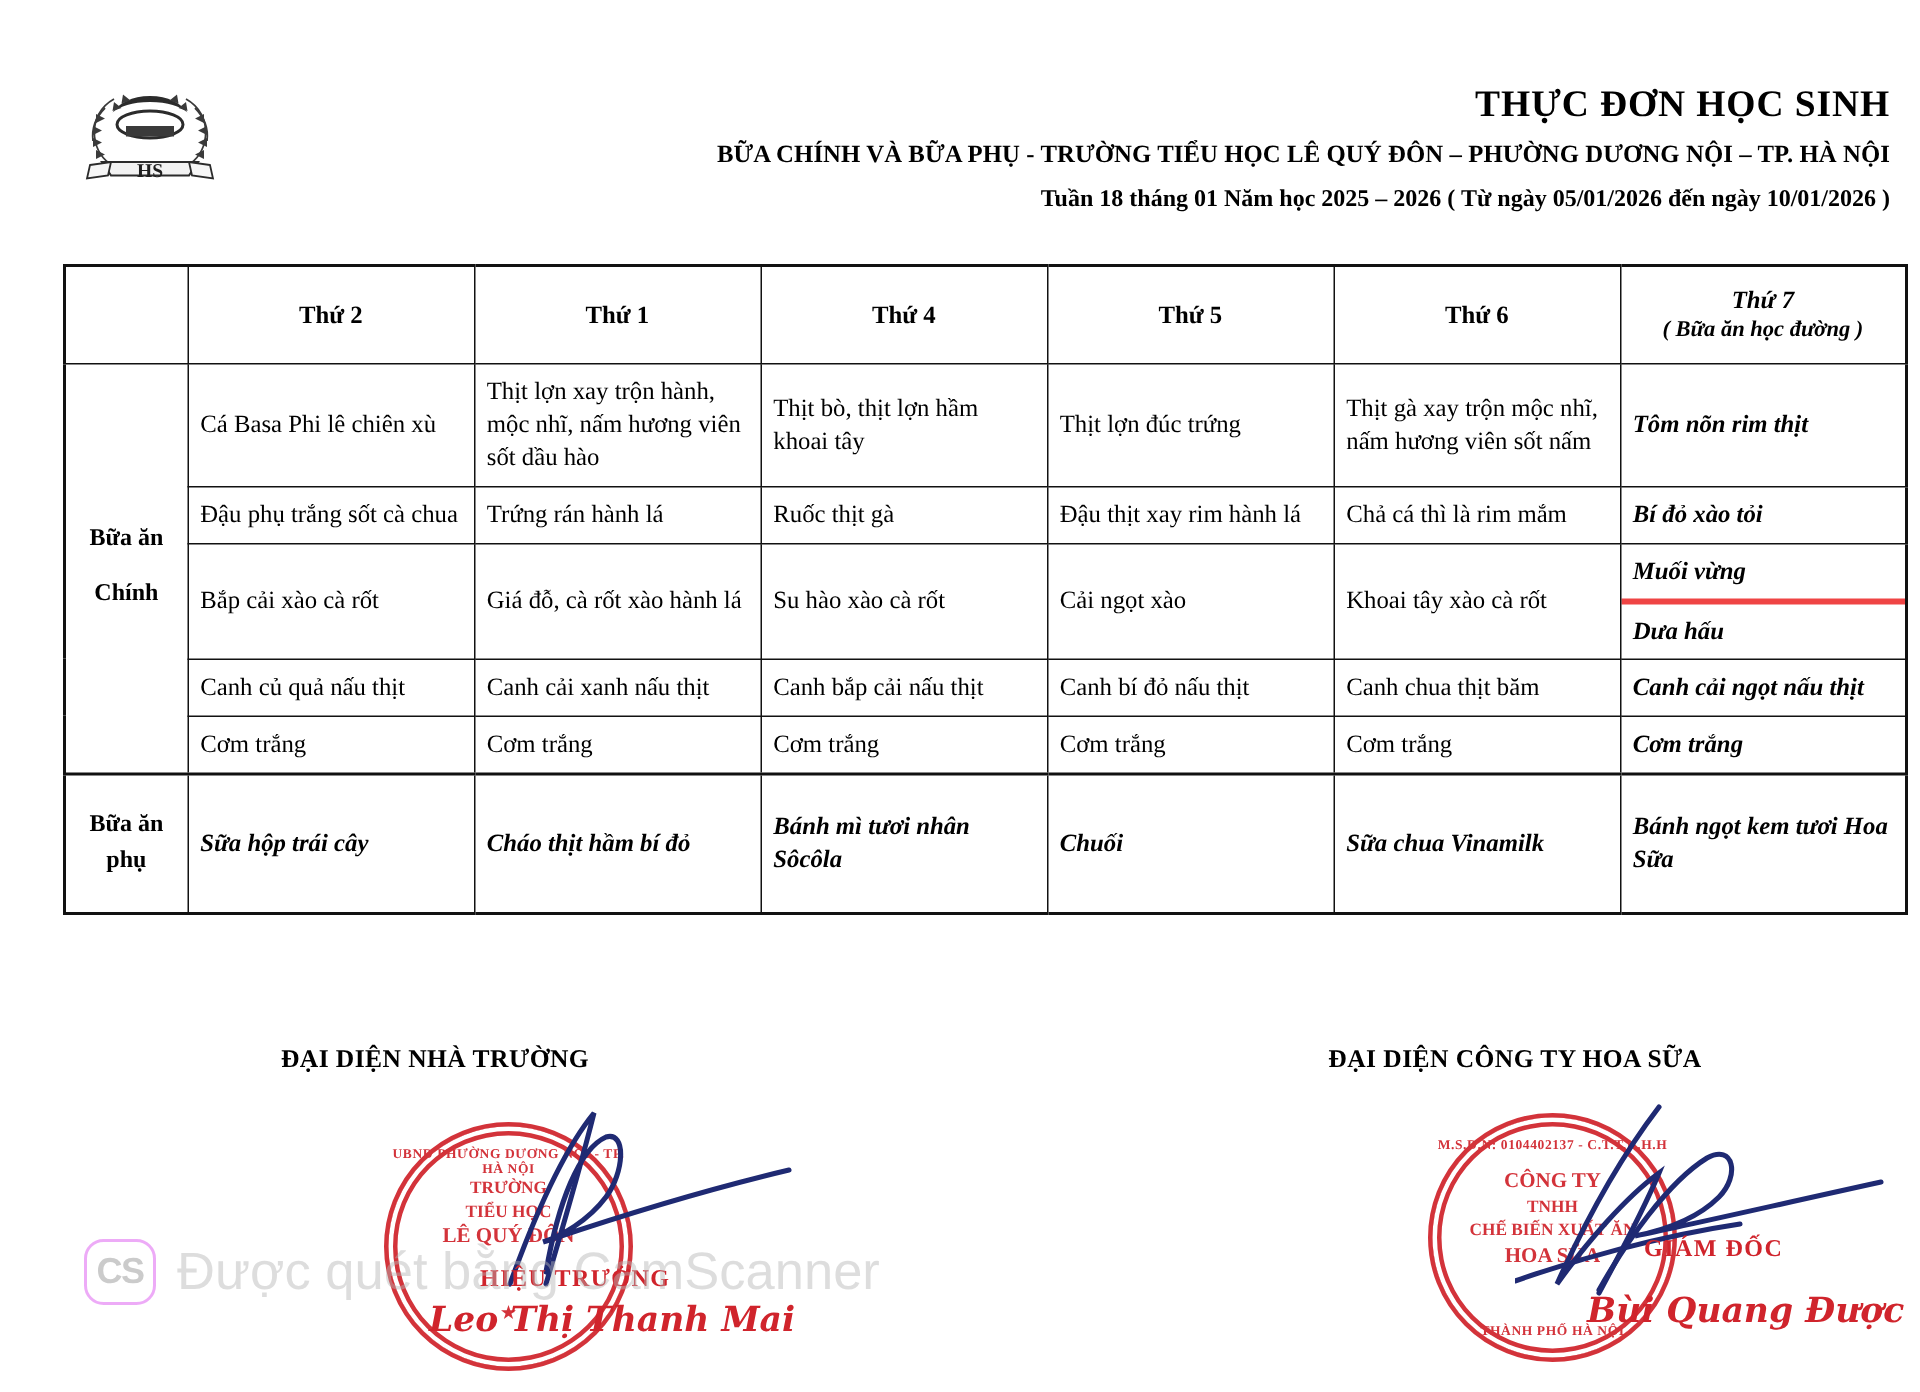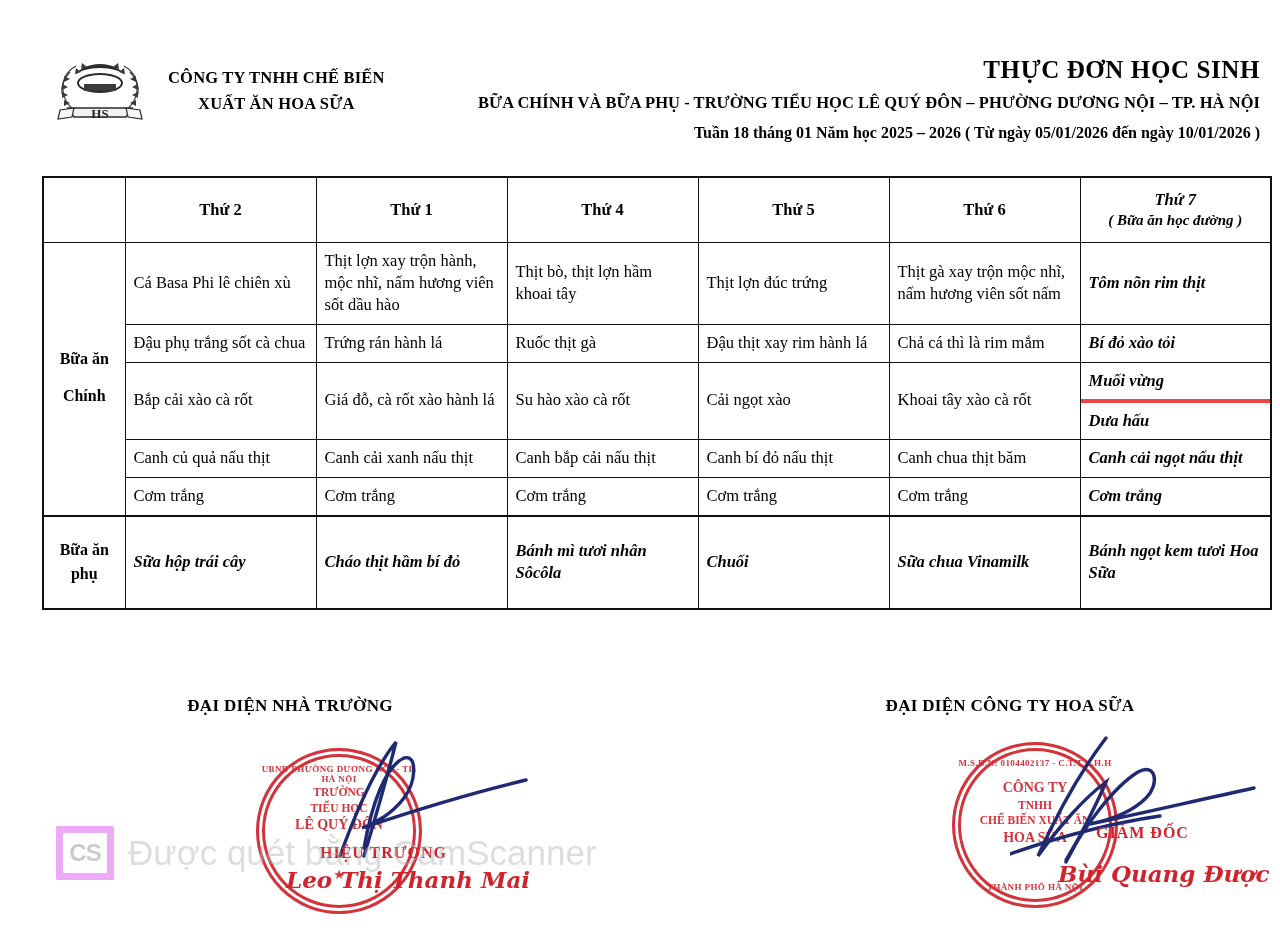--- a/index.html
+++ b/index.html
@@ -225,22 +225,22 @@
     top: 826px;
     display: flex;
     align-items: center;
     gap: 14px;
     opacity: .45;
     pointer-events: none;
   }
   .wm-badge {
     width: 44px;
     height: 40px;
-    border: 7px solid #d946ef;
-    border-radius: 1px;
+    border: 2px solid #d946ef;
+    border-radius: 13px;
     color: #8d8d8d;
     font-family: "Liberation Sans", sans-serif;
     font-weight: bold;
     font-size: 24px;
     display: flex;
     align-items: center;
     justify-content: center;
     letter-spacing: -1px;
   }
   .wm-text {
@@ -273,24 +273,20 @@
             <path d="M90 26l-6 3 6 3zM92 34l-6 3 6 3zM92 42l-6 3 6 3zM90 50l-6 3 6 3z"></path>
             <path d="M30 18l5 4-6 2zM36 13l5 4-6 2zM78 18l-5 4 6 2zM72 13l-5 4 6 2z"></path>
           </g>
           <path d="M22 58h64l-6 9H28z" fill="#f2f2f2" stroke="#2b2b2b" stroke-width="1.4"></path>
           <path d="M14 60l14-2-2 9-14 2z" fill="#f6f6f6" stroke="#2b2b2b" stroke-width="1.2"></path>
           <path d="M94 60L80 58l2 9 14 2z" fill="#f6f6f6" stroke="#2b2b2b" stroke-width="1.2"></path>
           <text x="54" y="68" font-size="13" font-weight="bold" text-anchor="middle" fill="#1f1f1f" font-family="Liberation Serif, serif">HS</text>
         </g>
       </svg>
     </div>
-    <div class="company-name">
-      <div>CÔNG TY TNHH CHẾ BIẾN</div>
-      <div>XUẤT ĂN HOA SỮA</div>
-    </div>
   </div>
 
   <div class="title-block">
     <div class="doc-title">THỰC ĐƠN HỌC SINH</div>
     <div class="doc-subtitle">BỮA CHÍNH VÀ BỮA PHỤ - TRƯỜNG TIỂU HỌC LÊ QUÝ ĐÔN – PHƯỜNG DƯƠNG NỘI – TP. HÀ NỘI</div>
     <div class="doc-week">Tuần 18 tháng 01 Năm học 2025 – 2026  ( Từ ngày 05/01/2026 đến ngày 10/01/2026 )</div>
   </div>
 </div>
 
 <table class="menu-table">

